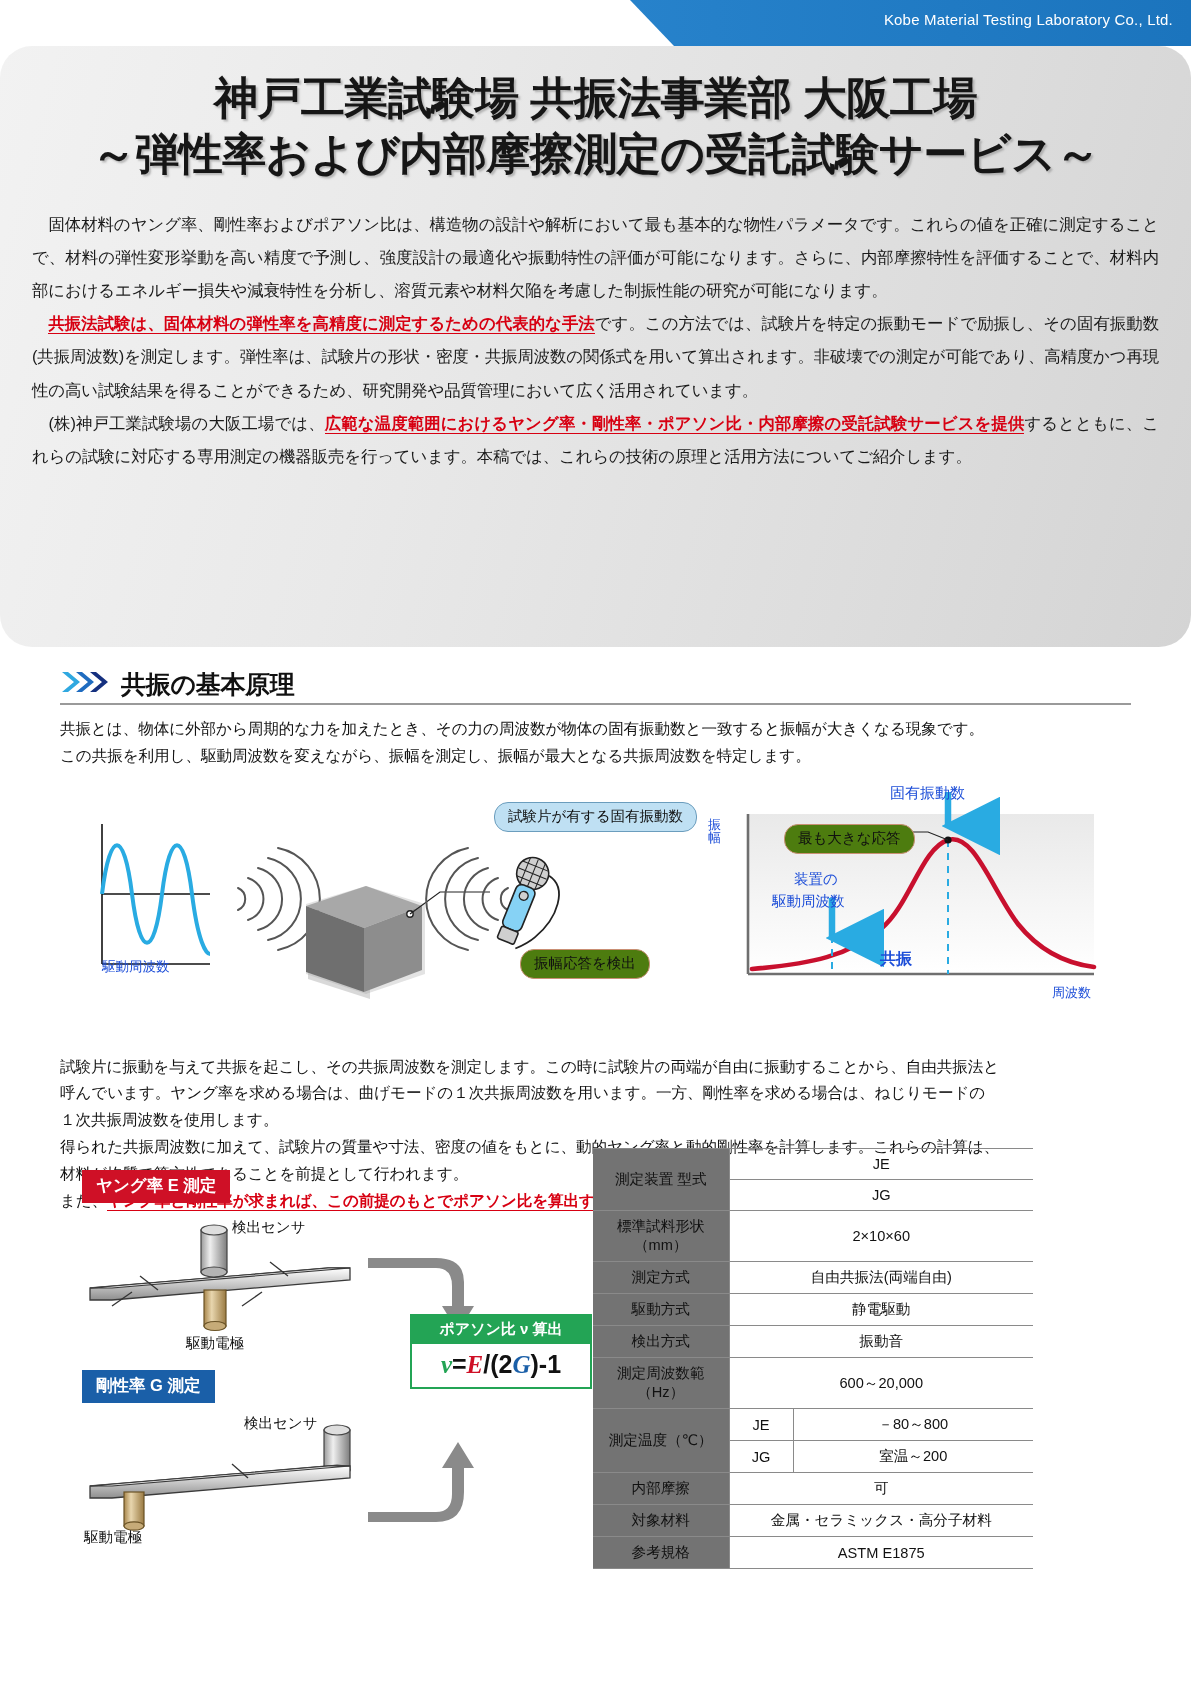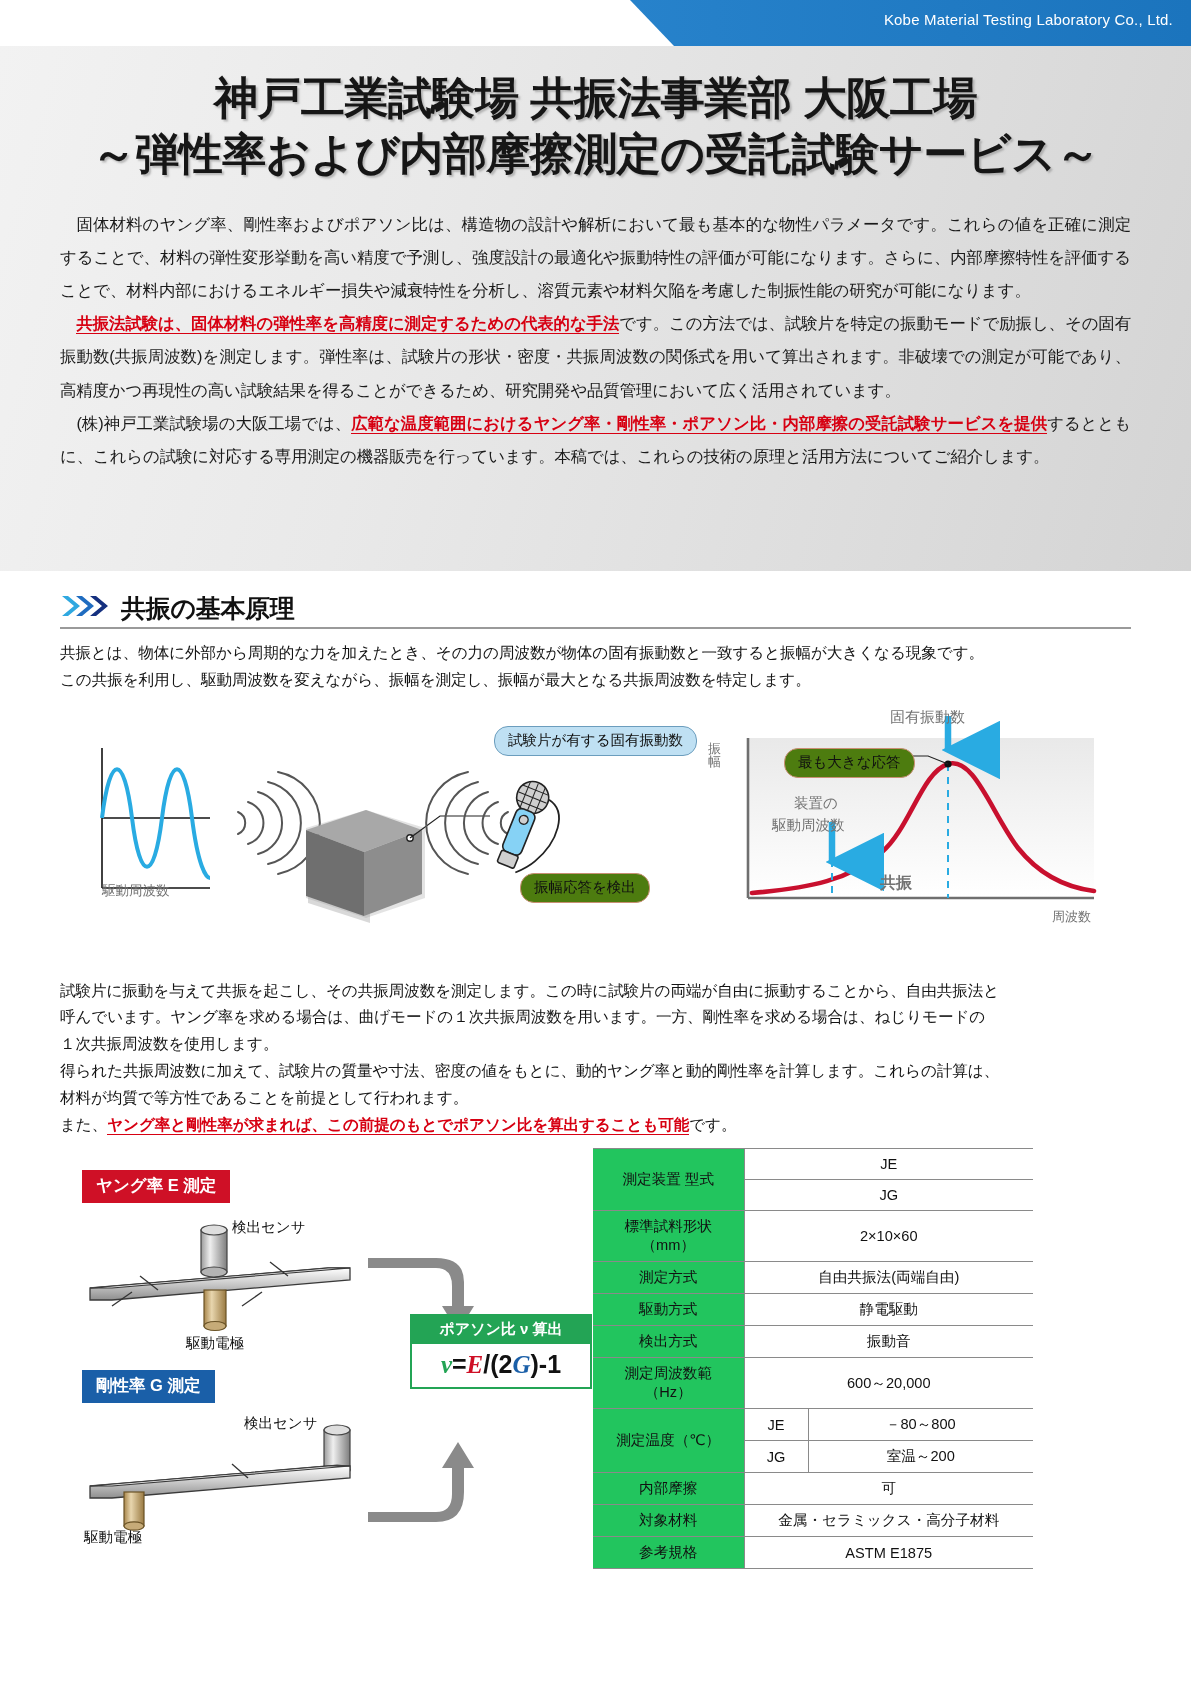--- a/index.html
+++ b/index.html
@@ -43,23 +43,24 @@
     color: #fff;
     font-size: 15px;
     letter-spacing: .2px;
     font-family: "Liberation Sans", sans-serif;
     white-space: nowrap;
   }
 
   
   .hero {
     position: relative;
-    height: 525px;
+    height: 601px;
     background: linear-gradient(105deg,#f2f2f2 0%, #e9e9e9 35%, #dedede 70%, #d4d4d4 100%);
-    padding: 0 60px;
+    padding: 0 32px;
+    border-radius: 32px;
   }
   .hero-title {
     padding-top: 26px;
     text-align: center;
     font-weight: 700;
     color: #161616;
     letter-spacing: -0.5px;
     text-shadow: 2px 2px 2px rgba(140,140,140,.55);
     line-height: 1.18;
   }
@@ -124,21 +125,21 @@
     border-radius: 14px;
     font-size: 14.5px;
     padding: 4px 13px 5px;
     white-space: nowrap;
     color: #101010;
   }
   .callout.peach {
     background: #4d7c0f;
     border-color: #c98f74;
   }
-  .axislbl { position: absolute; font-size: 13.5px; color: #737373; white-space: nowrap; }
+  .axislbl { position: absolute; font-size: 13.5px; color: #1d4ed8; white-space: nowrap; }
 
   
   .fig2 { position: relative; margin-top: 14px; height: 400px; }
   .badge {
     position: absolute;
     color: #fff;
     font-size: 16.5px;
     font-weight: 700;
     padding: 5px 14px 6px;
     white-space: nowrap;
@@ -184,22 +185,22 @@
   }
   .spec td {
     border-top: 1.4px solid #8a8a8a;
     border-bottom: 1.4px solid #8a8a8a;
     padding: 6px 8px;
     text-align: center;
     color: #111;
     height: 31px;
   }
   .spec td.k {
-    background: #22c55e;
-    width: 151px;
+    background: #737373;
+    width: 136px;
     border-right: 1.4px solid #8a8a8a;
   }
   .spec td.sub {
     width: 64px;
     border-right: 1.4px solid #8a8a8a;
   }
 </style>
 </head>
 <body>
 

